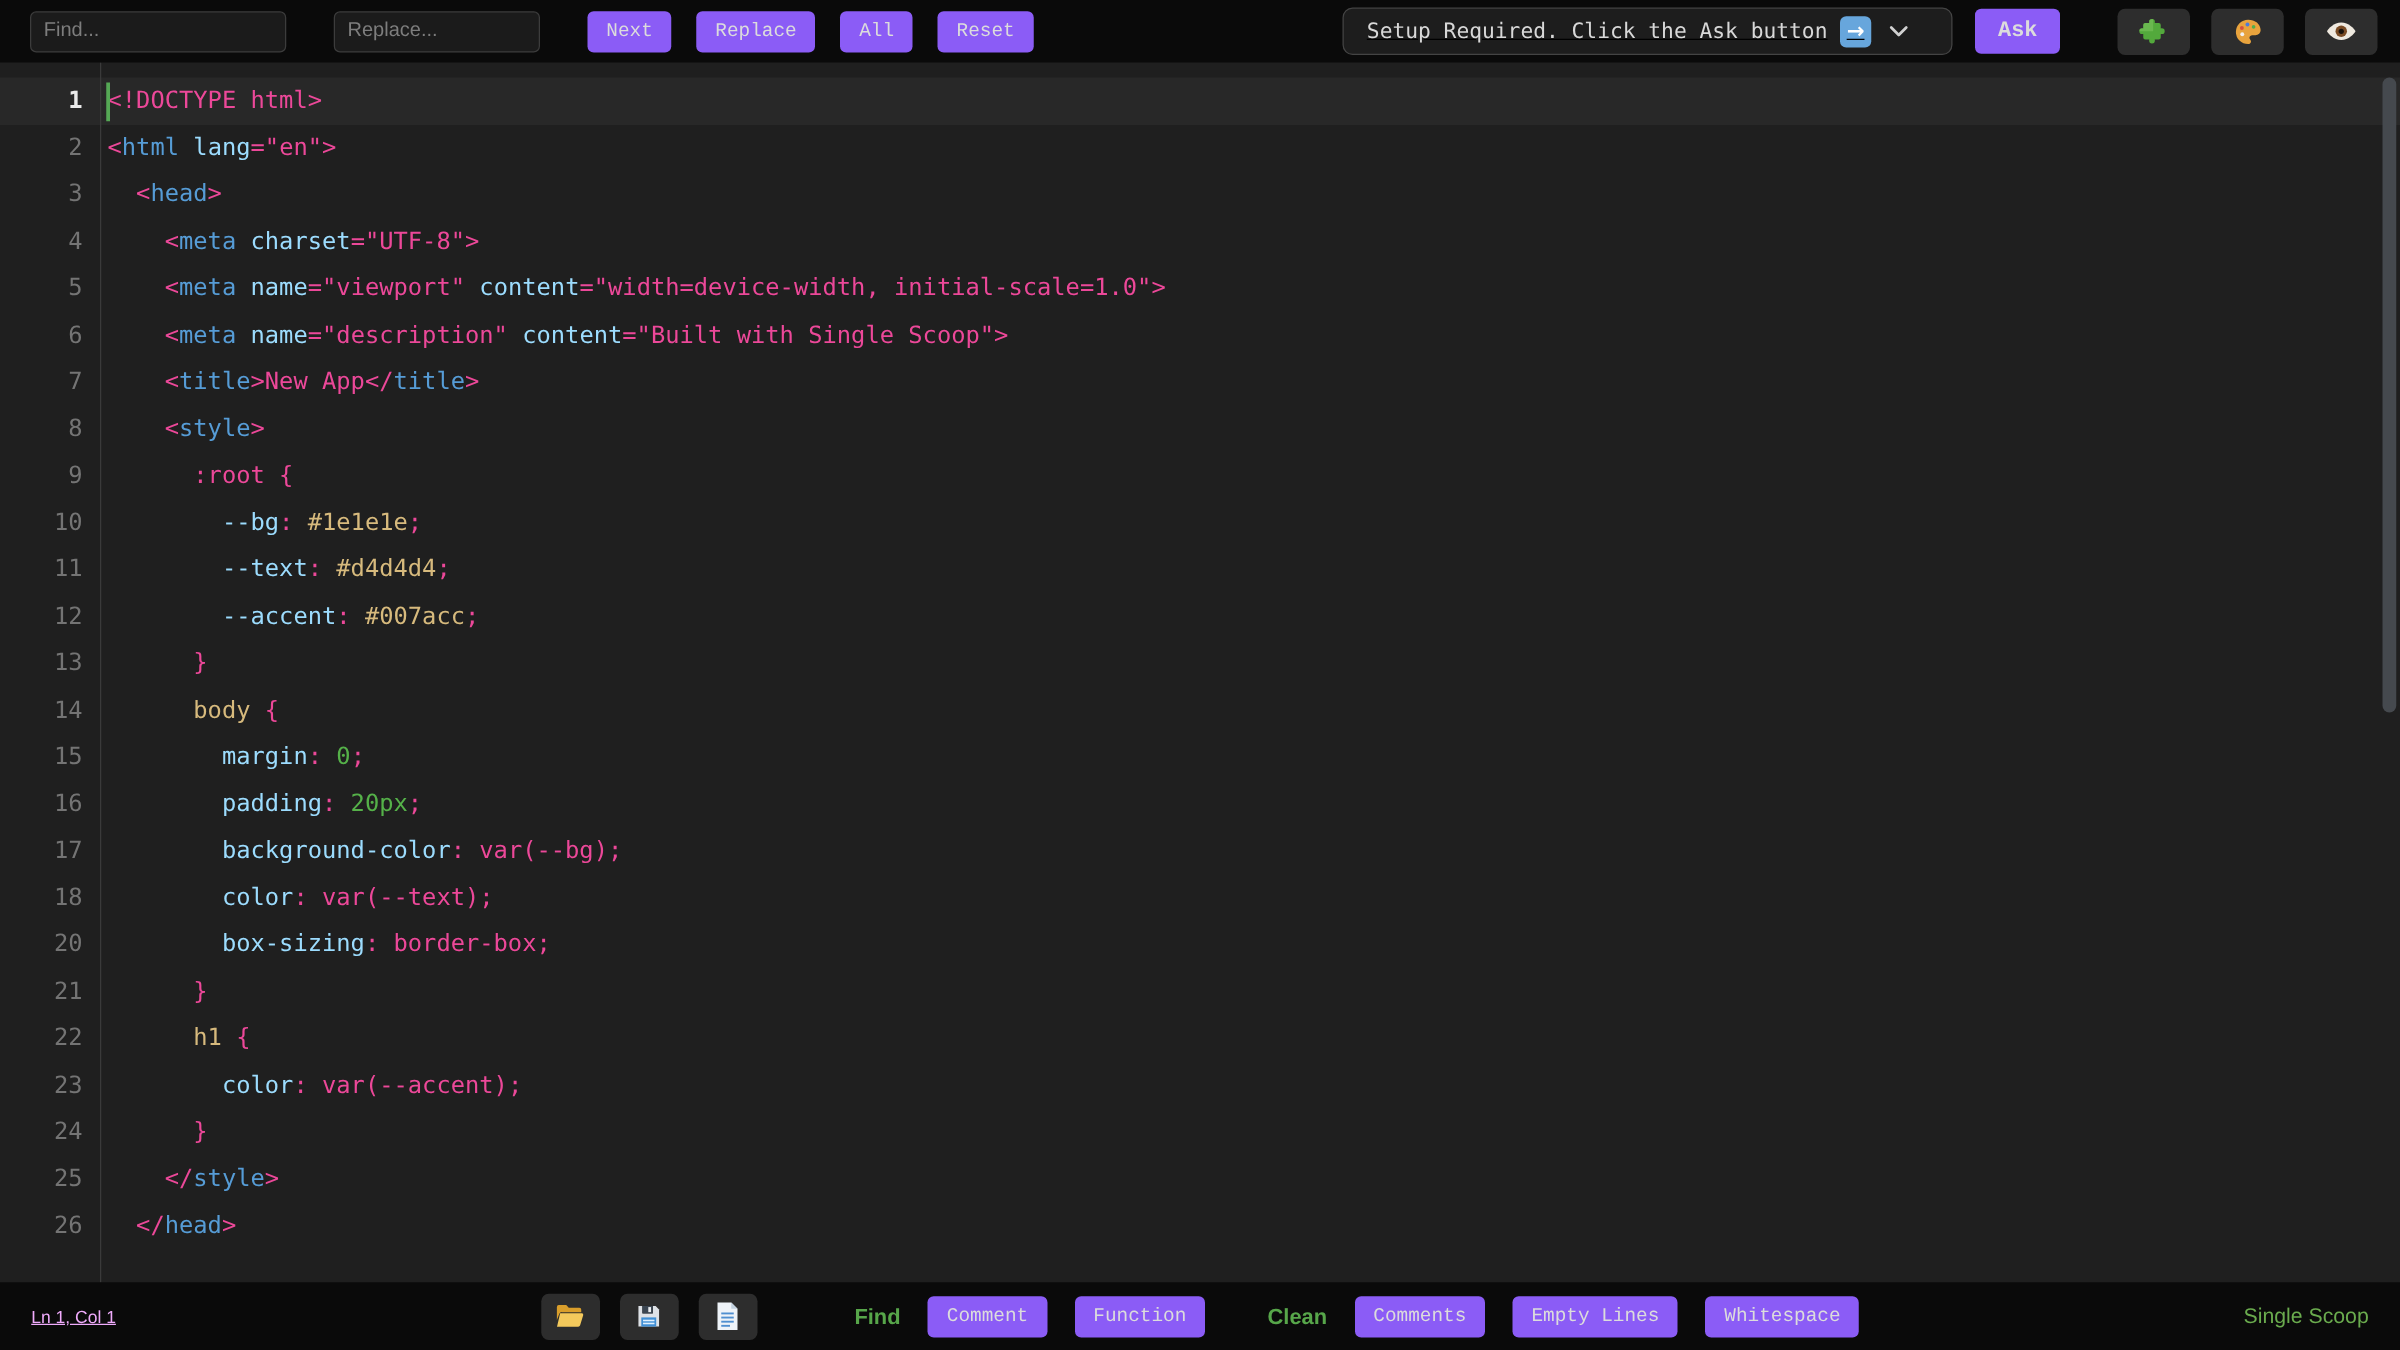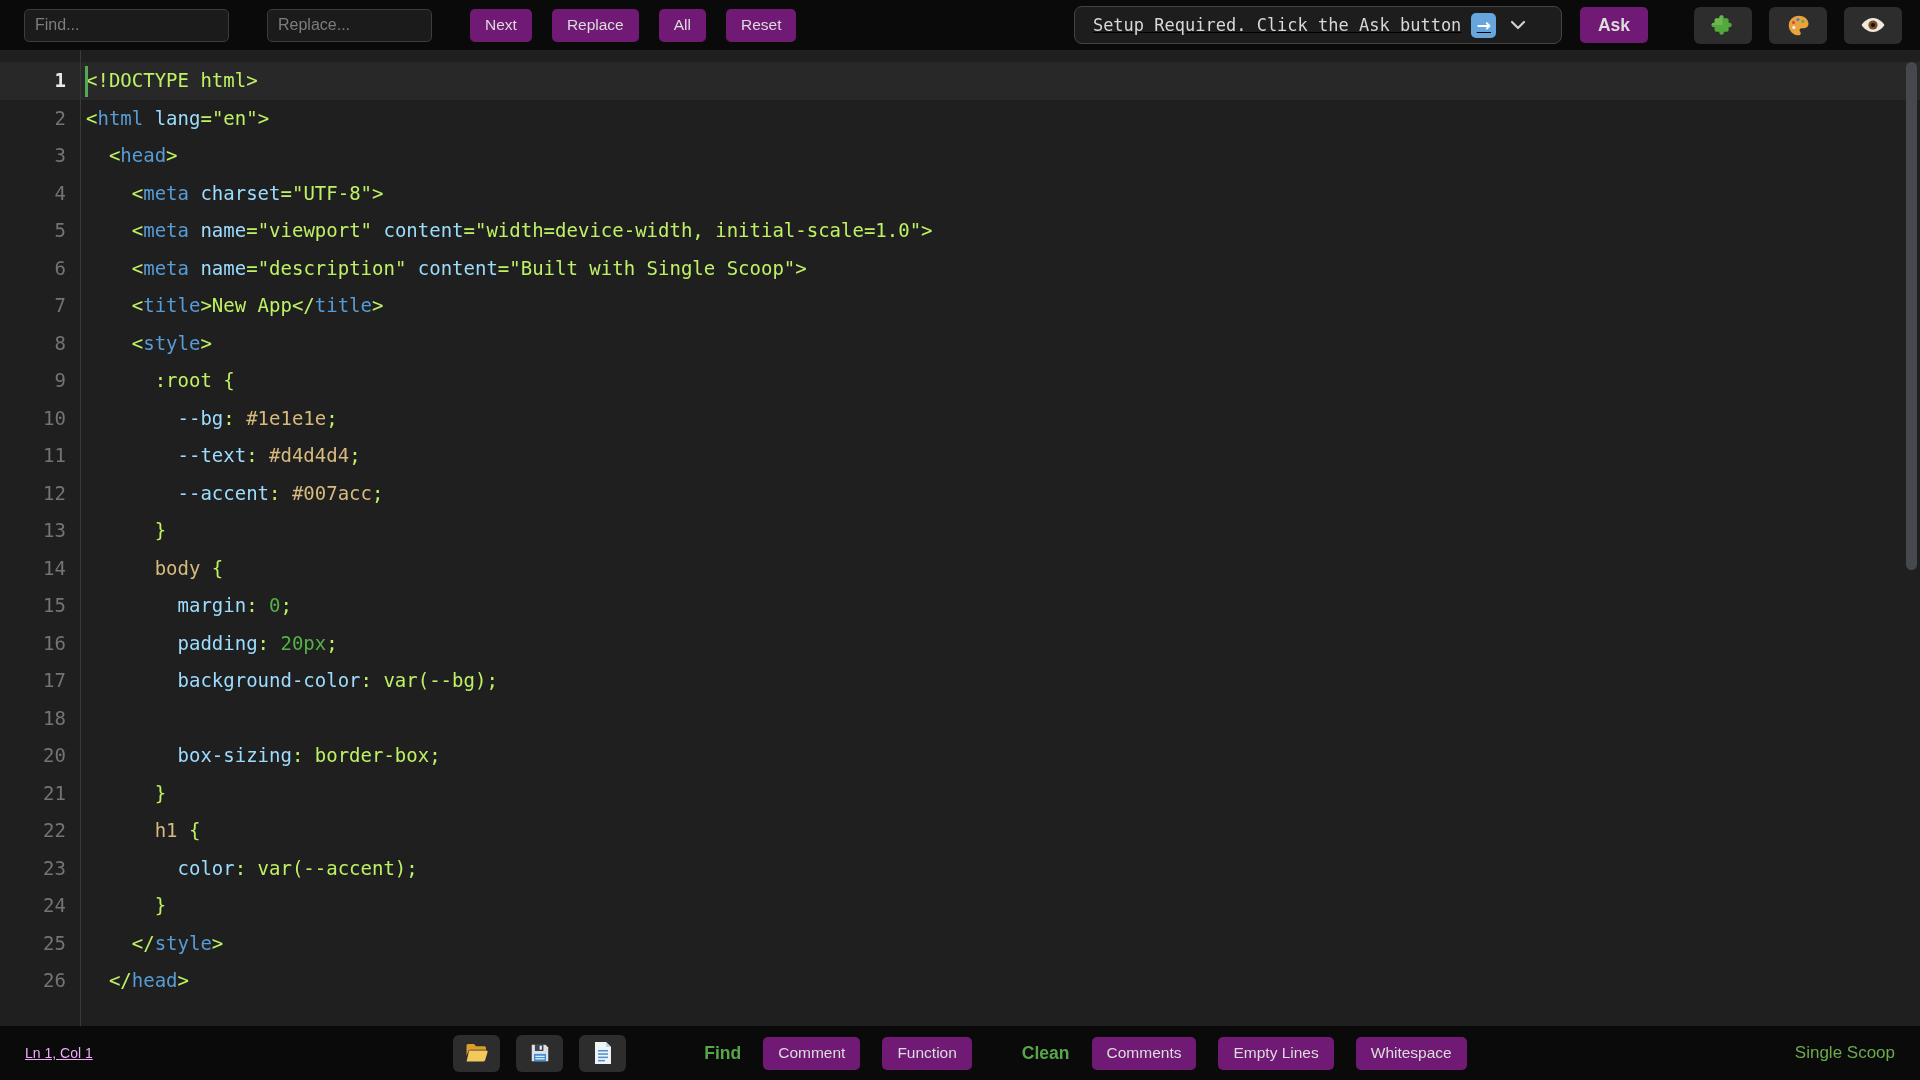--- a/index.html
+++ b/index.html
@@ -16,22 +16,22 @@
   }
   .txt-input{
     height:33px; background:#1b1b1b; border:1px solid #3c3c3c; border-radius:5px;
     color:#d4d4d4; font-family:"Liberation Sans",sans-serif; font-size:16px;
     padding:0 10px; outline:none;
   }
   .txt-input::placeholder{ color:#7d7d7d; }
   #find-input{ width:205px; }
   #replace-input{ width:165px; margin-left:38px; }
   .btn{
-    height:33px; background:#701a75; border:none; border-radius:5px;
-    color:#dcdcdc; font-family:Liberation Sans, sans-serif; font-size:15.5px;
+    height:33px; background:#8b5cf6; border:none; border-radius:5px;
+    color:#dcdcdc; font-family:Liberation Mono, monospace; font-size:15.5px;
     padding:0 15px; cursor:pointer; white-space:nowrap;
   }
   .topbar .btn{ margin-left:20px; }
   #next-btn{ margin-left:38px; }
   .dropdown{
     margin-left:auto; height:38px; min-width:488px;
     background:#1d1d1d; border:1px solid #444; border-radius:8px;
     display:flex; align-items:center; padding:0 14px 0 18px; cursor:pointer;text-decoration:underline;
   }
   .dropdown .dd-text{
@@ -64,21 +64,21 @@
     display:flex; height:37.5px; line-height:37.5px; white-space:pre;
     font-family:"DejaVu Sans Mono", monospace; font-size:19px;
   }
   .line.active{ background:#282828; }
   .line .ln{
     display:inline-block; width:66px; text-align:right; color:#747474;
     flex:0 0 66px;
   }
   .line.active .ln{ color:#eaeaea; font-weight:bold; }
   .line .code{ padding-left:20px; }
-  .tok-pln{ color:#bef264; }
+  .tok-pln{ color:#ec4899; }
   .tok-tag{ color:#569cd6; }
   .tok-att{ color:#9cdcfe; }
   .tok-gld{ color:#d7ba7d; }
   .tok-num{ color:#55b149; }
   .caret{
     position:absolute; left:85px; top:16px; width:3px; height:31px;
     background:#55a855;
   }
   .scrollbar-thumb{
     position:absolute; right:3px; top:12px; width:11px; height:508px;
@@ -171,21 +171,21 @@
       <div class="line"><span class="ln">8</span><span class="code"><span class="tok-pln">    &lt;</span><span class="tok-tag">style</span><span class="tok-pln">&gt;</span></span></div>
       <div class="line"><span class="ln">9</span><span class="code"><span class="tok-pln">      :root {</span></span></div>
       <div class="line"><span class="ln">10</span><span class="code"><span class="tok-pln">        </span><span class="tok-att">--bg</span><span class="tok-pln">: </span><span class="tok-gld">#1e1e1e</span><span class="tok-pln">;</span></span></div>
       <div class="line"><span class="ln">11</span><span class="code"><span class="tok-pln">        </span><span class="tok-att">--text</span><span class="tok-pln">: </span><span class="tok-gld">#d4d4d4</span><span class="tok-pln">;</span></span></div>
       <div class="line"><span class="ln">12</span><span class="code"><span class="tok-pln">        </span><span class="tok-att">--accent</span><span class="tok-pln">: </span><span class="tok-gld">#007acc</span><span class="tok-pln">;</span></span></div>
       <div class="line"><span class="ln">13</span><span class="code"><span class="tok-pln">      }</span></span></div>
       <div class="line"><span class="ln">14</span><span class="code"><span class="tok-pln">      </span><span class="tok-gld">body</span><span class="tok-pln"> {</span></span></div>
       <div class="line"><span class="ln">15</span><span class="code"><span class="tok-pln">        </span><span class="tok-att">margin</span><span class="tok-pln">: </span><span class="tok-num">0</span><span class="tok-pln">;</span></span></div>
       <div class="line"><span class="ln">16</span><span class="code"><span class="tok-pln">        </span><span class="tok-att">padding</span><span class="tok-pln">: </span><span class="tok-num">20px</span><span class="tok-pln">;</span></span></div>
       <div class="line"><span class="ln">17</span><span class="code"><span class="tok-pln">        </span><span class="tok-att">background-color</span><span class="tok-pln">: var(--bg);</span></span></div>
-      <div class="line"><span class="ln">18</span></div>
+      <div class="line"><span class="ln">18</span><span class="code"><span class="tok-pln">        </span><span class="tok-att">color</span><span class="tok-pln">: var(--text);</span></span></div>
       <div class="line"><span class="ln">20</span><span class="code"><span class="tok-pln">        </span><span class="tok-att">box-sizing</span><span class="tok-pln">: border-box;</span></span></div>
       <div class="line"><span class="ln">21</span><span class="code"><span class="tok-pln">      }</span></span></div>
       <div class="line"><span class="ln">22</span><span class="code"><span class="tok-pln">      </span><span class="tok-gld">h1</span><span class="tok-pln"> {</span></span></div>
       <div class="line"><span class="ln">23</span><span class="code"><span class="tok-pln">        </span><span class="tok-att">color</span><span class="tok-pln">: var(--accent);</span></span></div>
       <div class="line"><span class="ln">24</span><span class="code"><span class="tok-pln">      }</span></span></div>
       <div class="line"><span class="ln">25</span><span class="code"><span class="tok-pln">    &lt;/</span><span class="tok-tag">style</span><span class="tok-pln">&gt;</span></span></div>
       <div class="line"><span class="ln">26</span><span class="code"><span class="tok-pln">  &lt;/</span><span class="tok-tag">head</span><span class="tok-pln">&gt;</span></span></div>
     </div>
   <div class="gutter-sep"></div>
   <div class="caret"></div>

